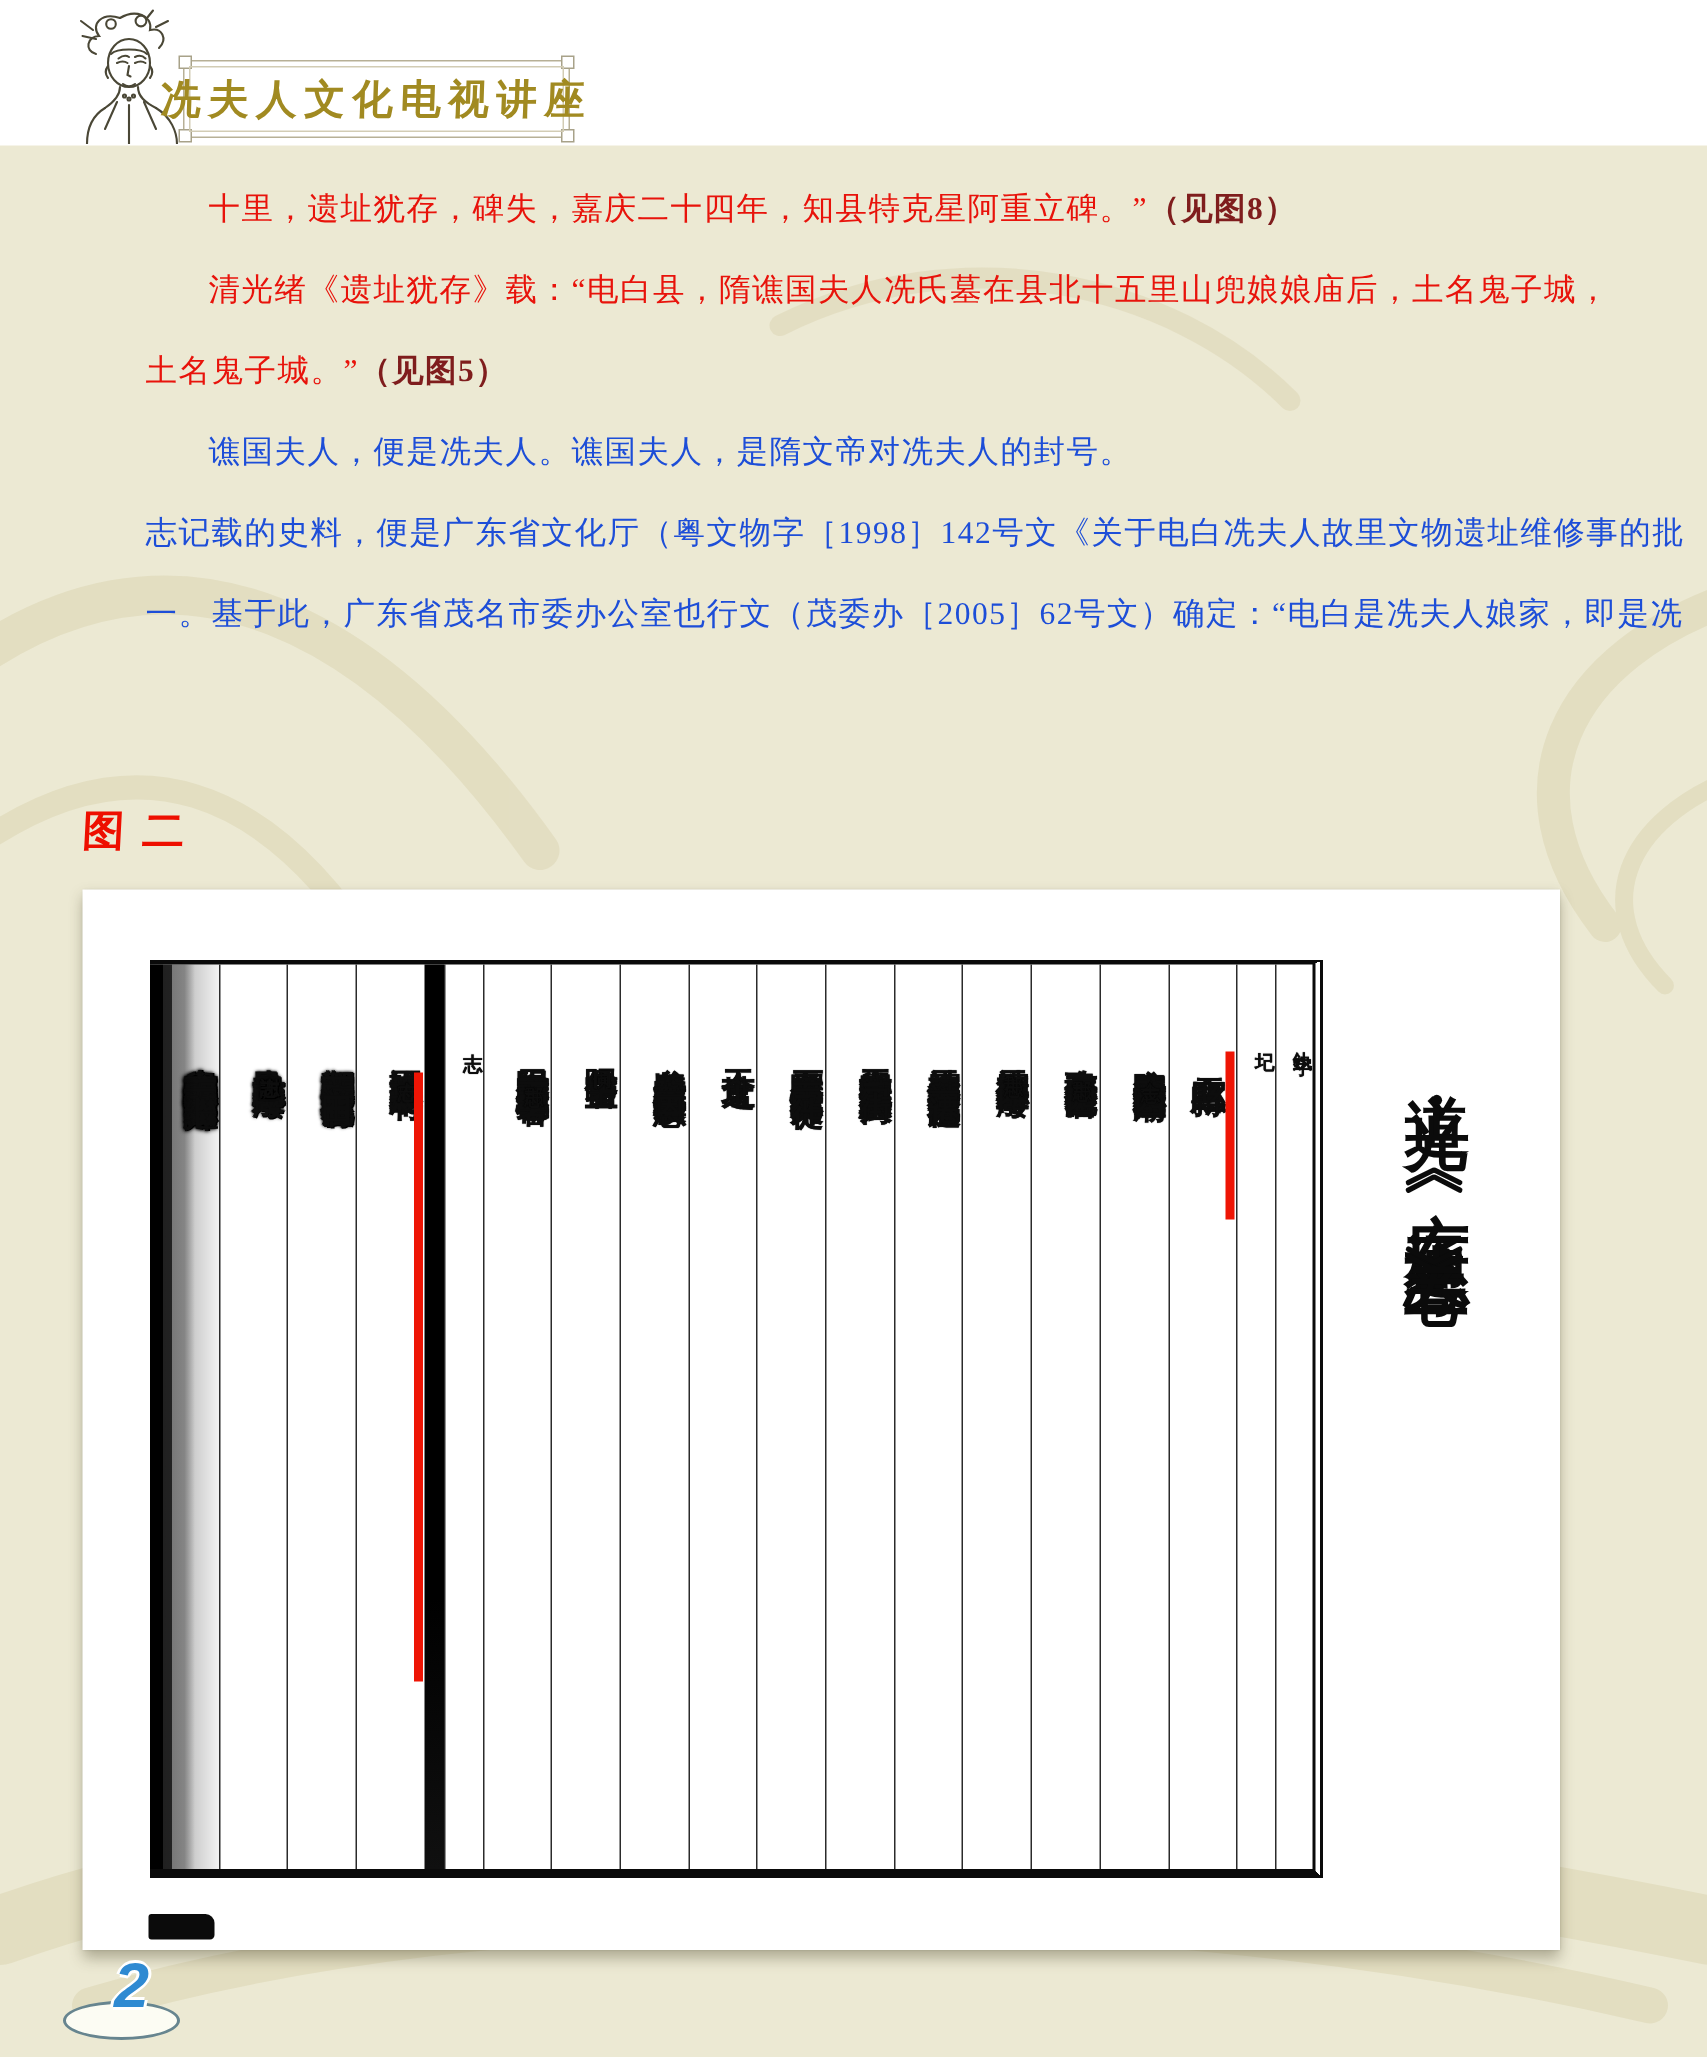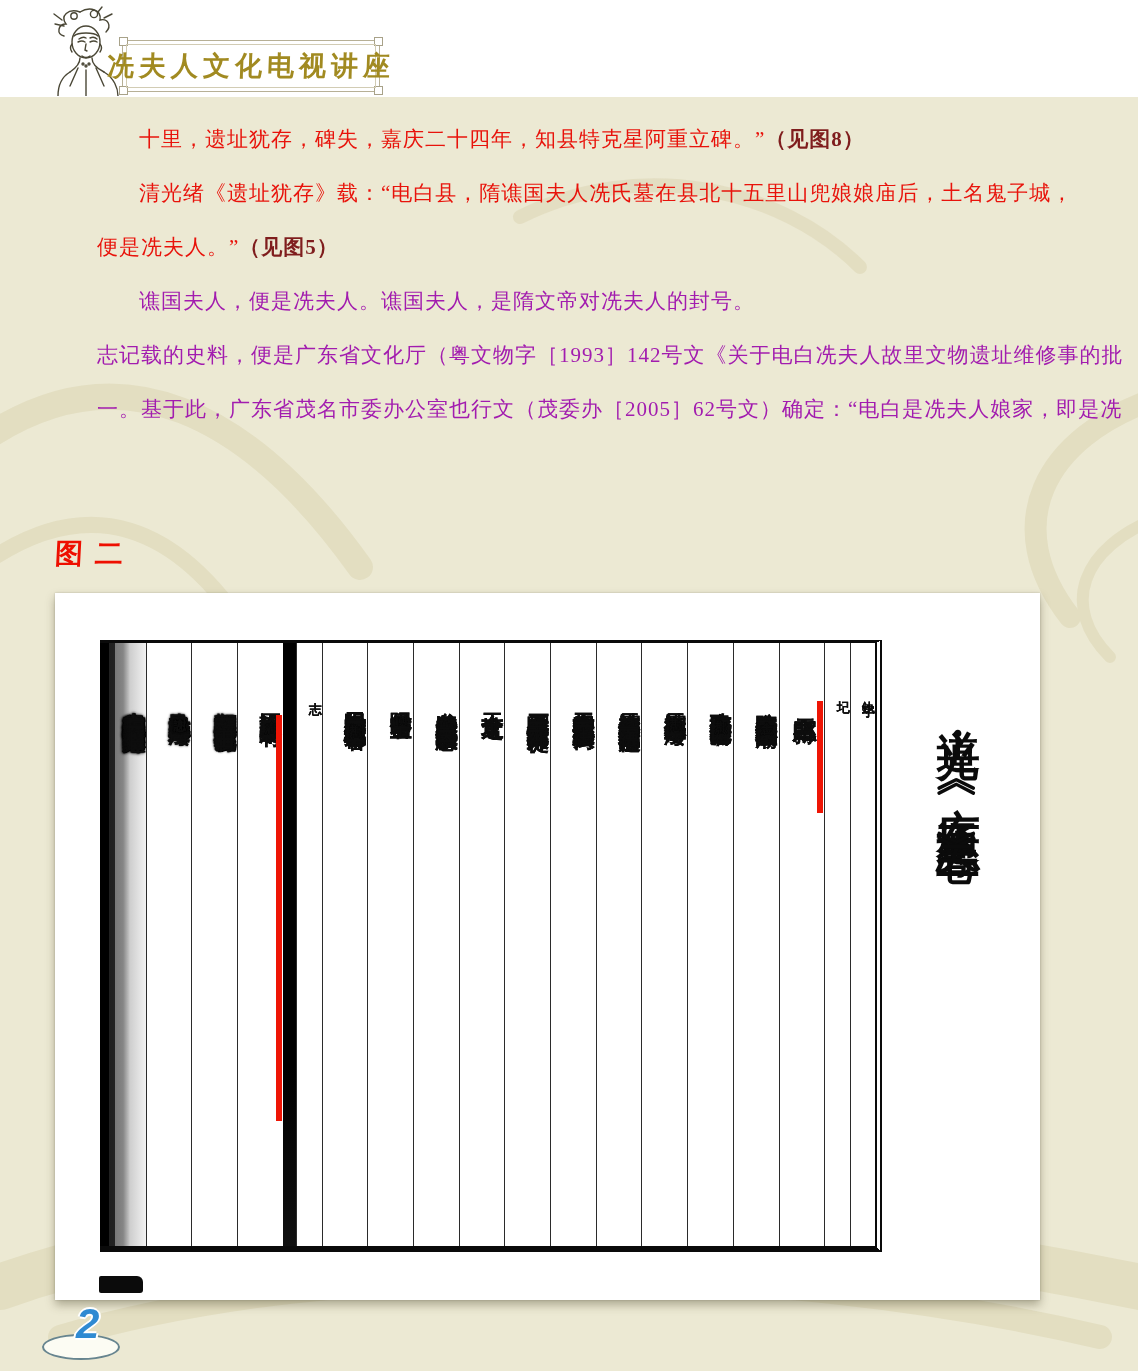--- a/index.html
+++ b/index.html
@@ -26,21 +26,21 @@
   .c-bl{left:-4px;bottom:-4px;} .c-br{right:-4px;bottom:-4px;}
   .lecture-title{
     font-size:27px;font-weight:700;color:#a18a21;letter-spacing:5px;
     white-space:nowrap;transform:skewX(-2deg);
   }
   
   .article{position:absolute;left:97px;top:112px;width:956px;z-index:1;}
   .line{height:54px;line-height:54px;white-space:nowrap;font-size:21px;letter-spacing:1px;color:#262626;}
   .line.indent{padding-left:42px;}
   .seg-red{color:#e8130b;}
-  .seg-black{color:#a21caf;}
+  .seg-black{color:#1d4ed8;}
   .seg-black-bold{color:#7f1d1d;font-weight:700;}
   
   .figure-label{
     position:absolute;left:55px;top:535px;font-size:28px;font-weight:900;
     color:#ee0f00;letter-spacing:12px;z-index:1;transform:skewX(-3deg);
   }
   
   .scan{
     position:absolute;left:55px;top:593px;width:985px;height:707px;background:#ffffff;
     box-shadow:0 5px 9px rgba(70,65,40,.38),0 0 2px rgba(0,0,0,.2);z-index:1;
@@ -133,23 +133,23 @@
     <span class="corner c-br"></span>
     <div class="inner">
       <span class="lecture-title">冼夫人文化电视讲座</span>
     </div>
   </div>
 </div>
 
 <div class="article">
     <div class="line indent"><span class="seg-red">十里，遗址犹存，碑失，嘉庆二十四年，知县特克星阿重立碑。”</span><span class="seg-black-bold">（见图8）</span></div>
     <div class="line indent"><span class="seg-red">清光绪《遗址犹存》载：“电白县，隋谯国夫人冼氏墓在县北十五里山兜娘娘庙后，土名鬼子城，</span></div>
-    <div class="line"><span class="seg-red">便是冼夫人。”</span><span class="seg-black-bold">（见图5）</span></div>
+    <div class="line"><span class="seg-red">土名鬼子城。”</span><span class="seg-black-bold">（见图5）</span></div>
     <div class="line indent"><span class="seg-black">谯国夫人，便是冼夫人。谯国夫人，是隋文帝对冼夫人的封号。</span></div>
-    <div class="line"><span class="seg-black">志记载的史料，便是广东省文化厅（粤文物字［1993］142号文《关于电白冼夫人故里文物遗址维修事的批</span></div>
+    <div class="line"><span class="seg-black">志记载的史料，便是广东省文化厅（粤文物字［1998］142号文《关于电白冼夫人故里文物遗址维修事的批</span></div>
     <div class="line"><span class="seg-black">一。基于此，广东省茂名市委办公室也行文（茂委办［2005］62号文）确定：“电白是冼夫人娘家，即是冼</span></div>
   </div>
 
 <div class="figure-label">图二</div>
 
 <div class="scan">
   <div class="book-page">
     <div class="cols">
         <div class="col small"><span>釻字</span></div>
         <div class="col small"><span>圮</span></div>

